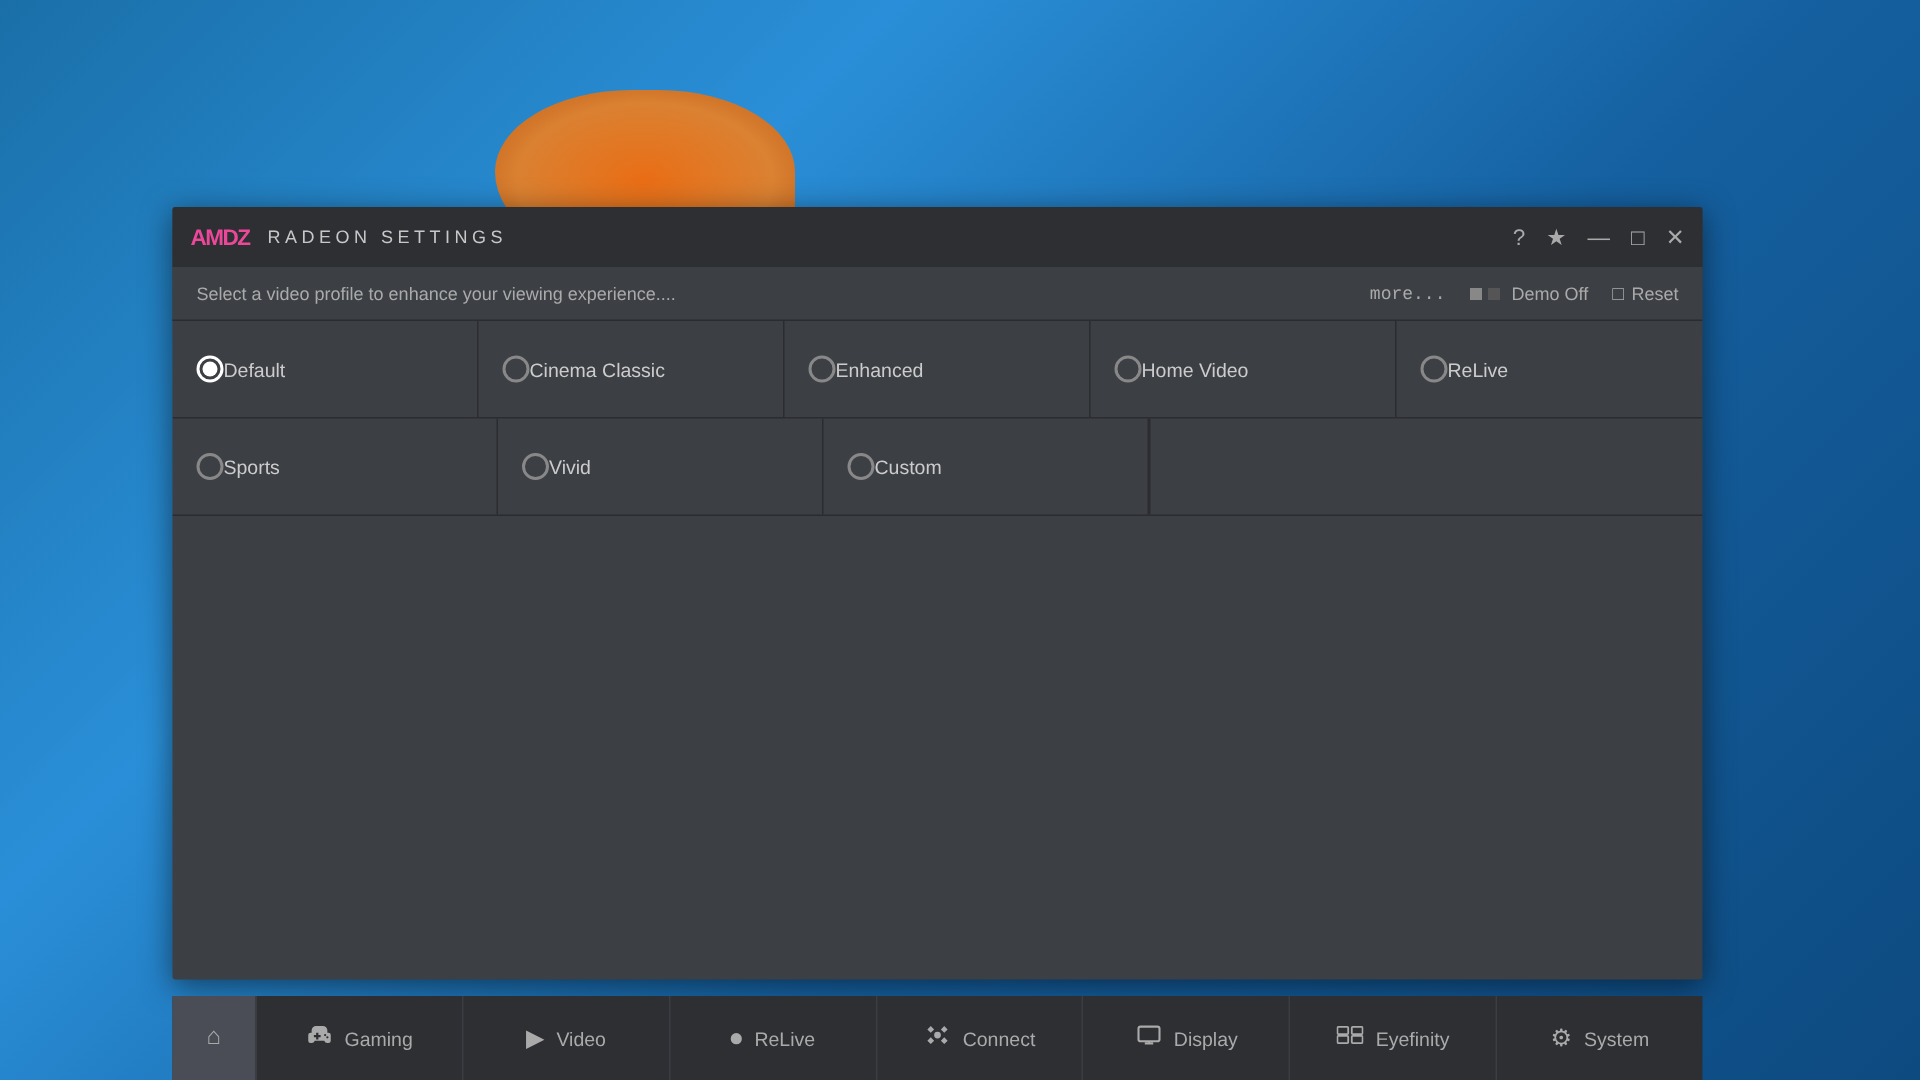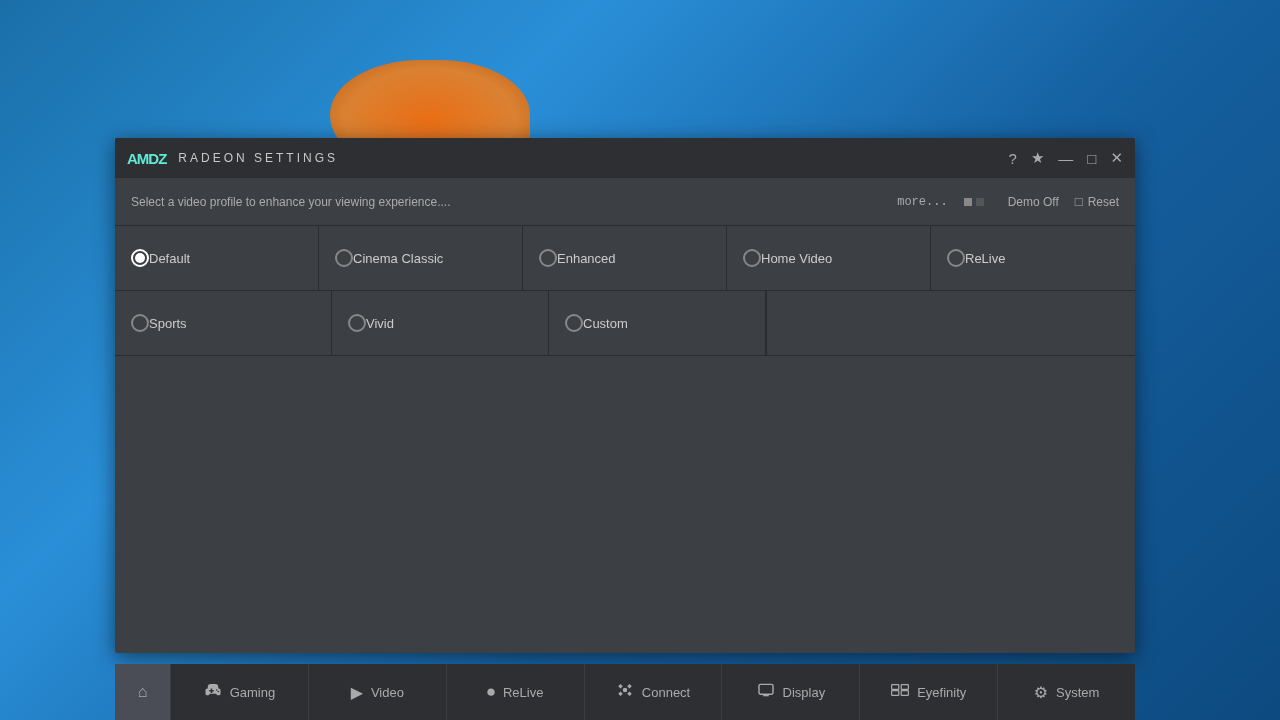--- a/index.html
+++ b/index.html
@@ -54,21 +54,21 @@
       display: flex;
       align-items: center;
       background: #2d2f33;
       height: 40px;
       padding: 0 12px;
       border-radius: 2px 2px 0 0;
       flex-shrink: 0;
     }
 
     .amd-logo {
-      color: #5eead4;
+      color: #ec4899;
       font-weight: 900;
       font-size: 15px;
       letter-spacing: -1px;
       margin-right: 12px;
       font-family: Arial Black, Arial, sans-serif;
     }
 
     .title-text {
       color: #c8c8c8;
       font-size: 12px;
@@ -89,21 +89,21 @@
       cursor: pointer;
       display: flex;
       align-items: center;
     }
 
     
     .toolbar {
       display: flex;
       align-items: center;
       padding: 0 16px;
-      height: 48px;
+      height: 36px;
       background: #3c3f44;
       border-bottom: 1px solid #2a2c30;
       flex-shrink: 0;
     }
 
     .toolbar-subtitle {
       color: #aaa;
       font-size: 12px;
     }
 
@@ -117,21 +117,21 @@
     .toolbar-more {
       color: #aaa;
       font-size: 12px;
       cursor: pointer;
       font-family: Liberation Mono, monospace;
     }
 
     .demo-toggle {
       display: flex;
       align-items: center;
-      gap: 24px;
+      gap: 8px;
       color: #aaa;
       font-size: 12px;
       cursor: pointer;
     }
 
     .demo-icon {
       display: flex;
       align-items: center;
       gap: 2px;
     }

